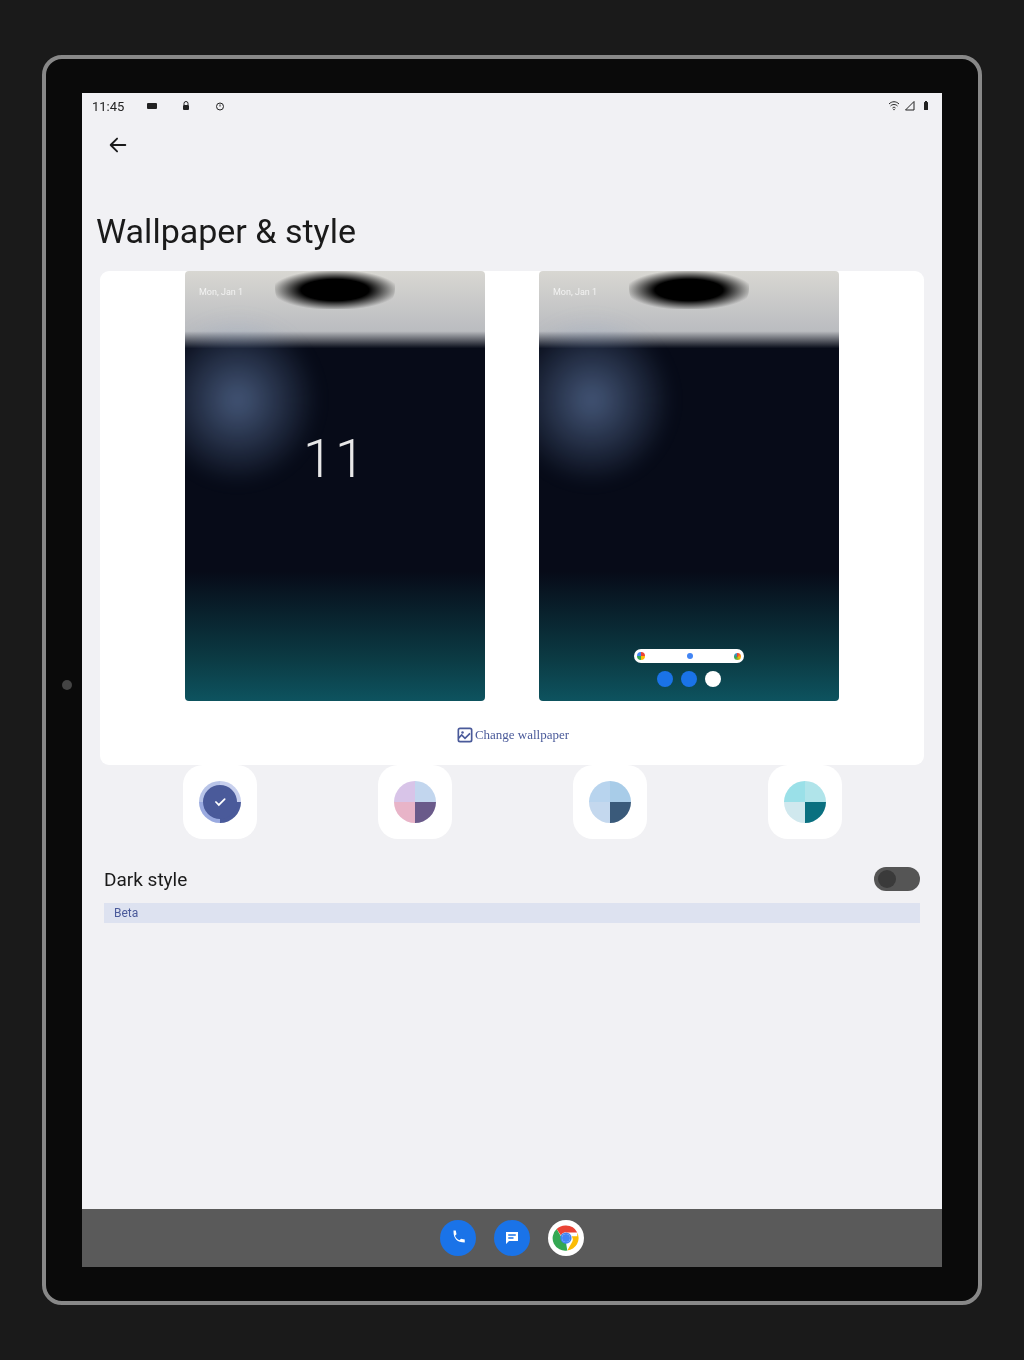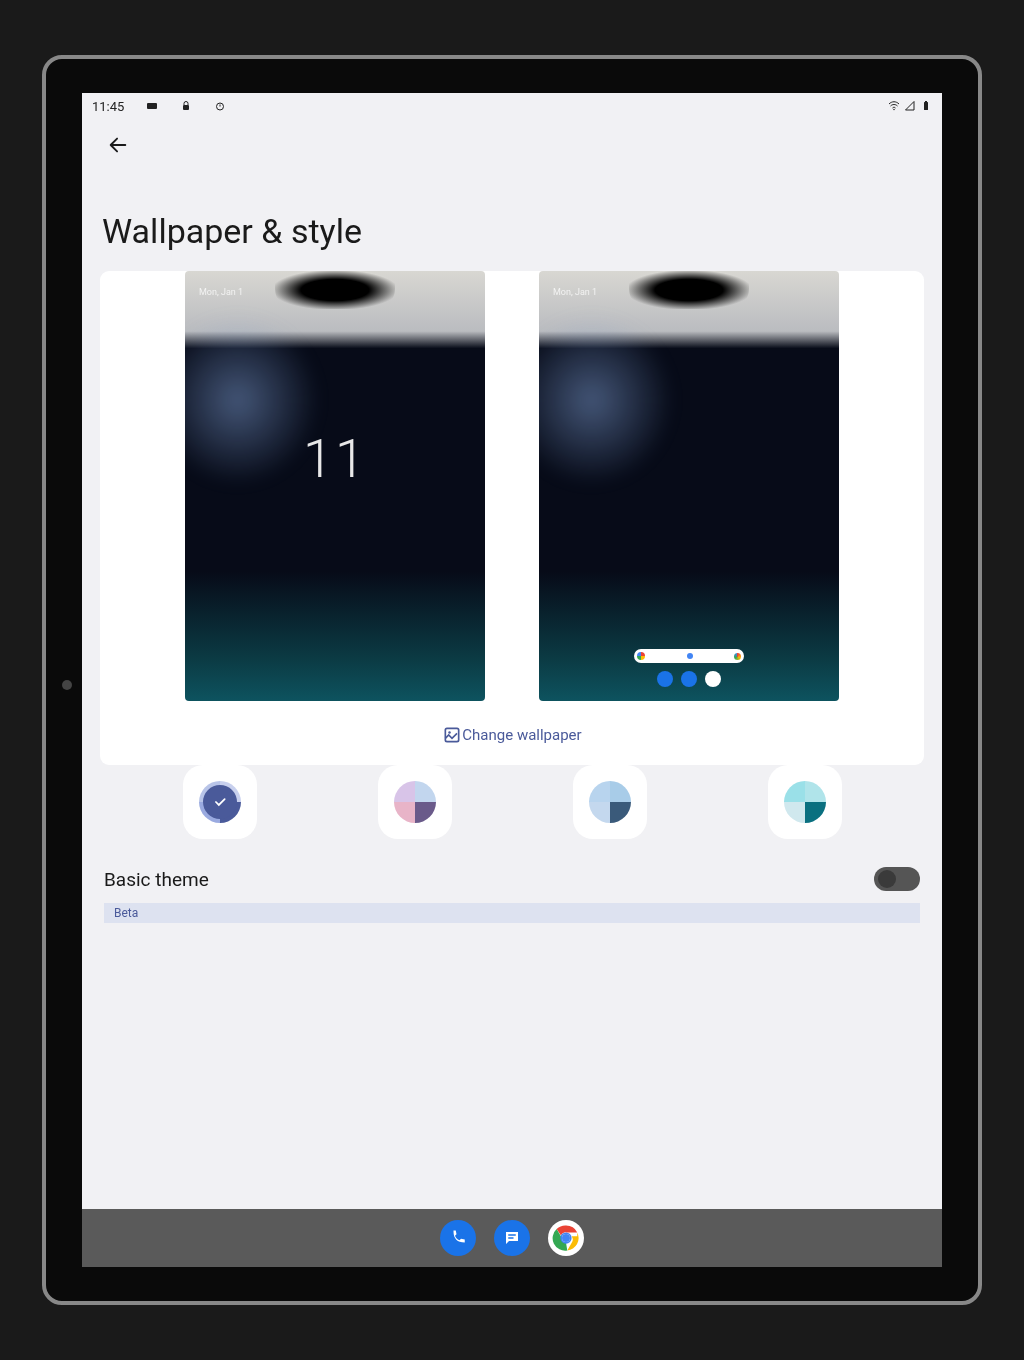--- a/index.html
+++ b/index.html
@@ -56,21 +56,21 @@
   .back-btn {
     width: 36px; height: 36px;
     display: flex; align-items: center; justify-content: center;
     border-radius: 50%;
     cursor: pointer;
   }
   .page-title {
     font-size: 34px;
     font-weight: 400;
     color: #1a1a1a;
-    padding: 40px 20px 20px;
+    padding: 40px 14px 20px;
   }
   
   .preview-card {
     background: #fff;
     border-radius: 9px;
     margin: 0 18px;
     padding: 0 0 20px;
     display: flex;
     flex-direction: column;
     align-items: center;
@@ -132,23 +132,24 @@
     border-radius: 8px;
     display:flex; align-items:center; justify-content:space-between;
     padding:0 3px;
   }
   .g-dot { width:8px;height:8px;border-radius:50%; }
   .dock { display:flex; gap:8px; }
   .dock-icon { width:16px; height:16px; border-radius:50%; }
   .change-row {
     display: flex; align-items: center; 
     color: #4a5a9a;
-    font-size: 15px;
+    font-size: 13px;
     padding-top: 24px;
     cursor: pointer;
+    font-family: Liberation Serif, serif;
   }
   
   .tabs {
     display: flex; gap: 8px; justify-content: center;
     margin: 28px 0 18px;
   }
   .tab {
     padding: 10px 14px;
     border-radius: 10px;
     font-size: 14px;
@@ -336,21 +337,21 @@
         <div class="pie">
           <div class="q tl" style="background:#9ae0e8"></div>
             <div class="q tr" style="background:#b0e4ea"></div>
           <div class="q bl" style="background:#d0e8ee"></div>
             <div class="q br" style="background:#0a7080"></div>
         </div>
       </div>
     </div>
 
     <div class="setting-row">
-      <span class="setting-label">Basic theme</span>
+      <span class="setting-label">Dark style</span>
       <div class="toggle"></div>
     </div>
 
     <span class="badge">Beta</span>
 
     <div class="taskbar">
       <div class="tb-icon" style="background:#1a73e8">
         <svg width="18" height="18" viewBox="0 0 24 24">
             <path d="M6 3c0 10 5 15 15 15v-4l-5-1-2 2c-3-1-5-3-6-6l2-2-1-5H6z" fill="#fff"></path>
           </svg>

